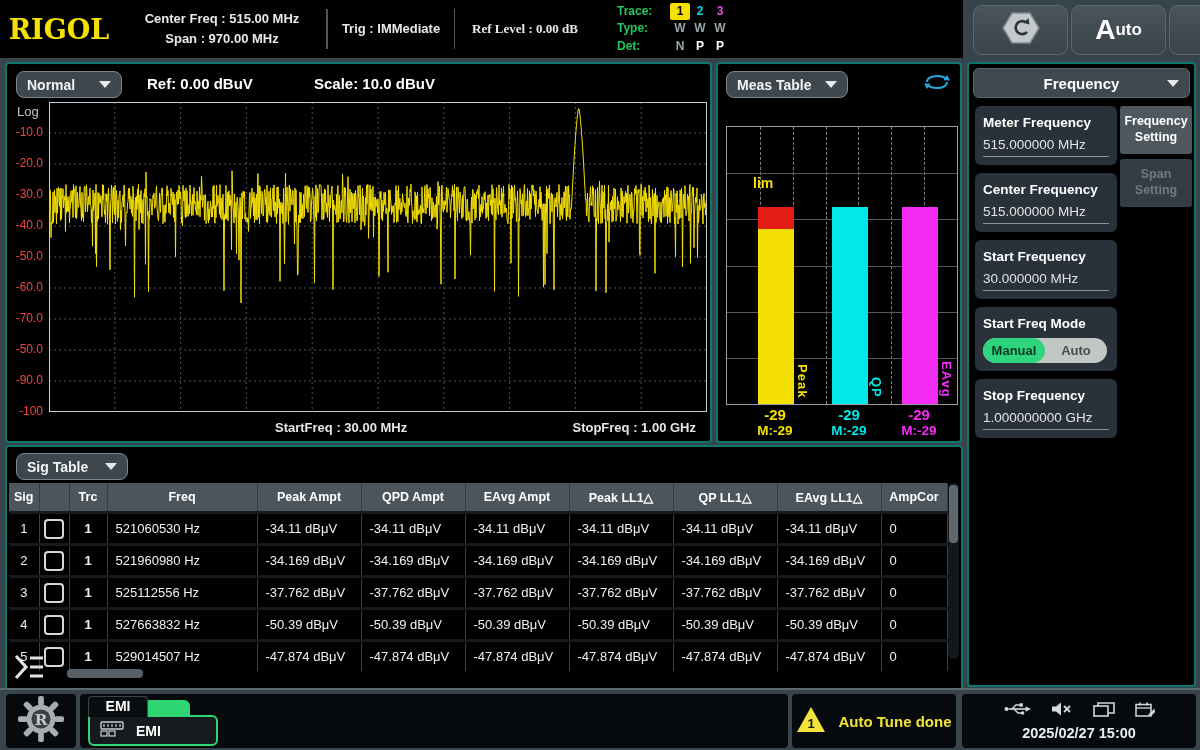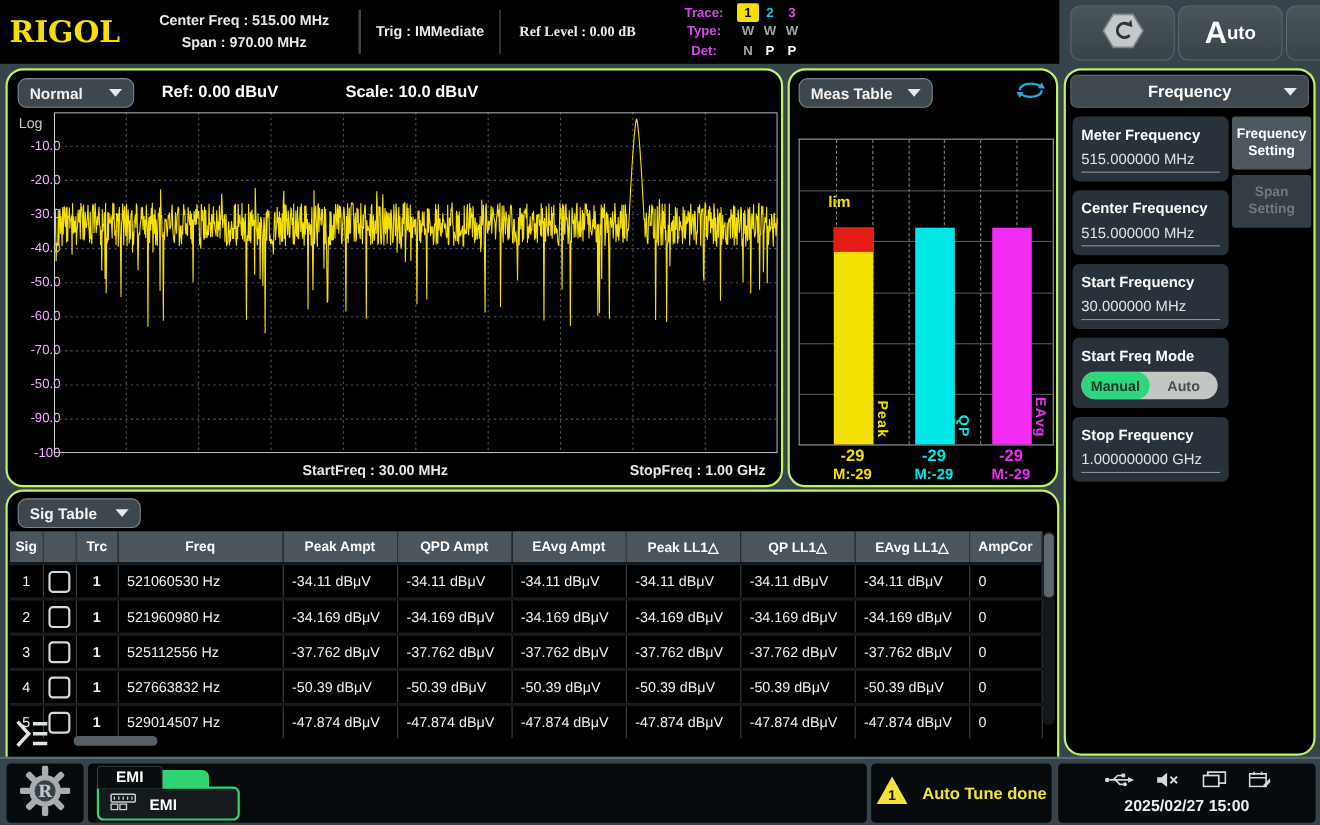--- a/index.html
+++ b/index.html
@@ -7,38 +7,38 @@
   
   .top-header{position:absolute;left:0;top:0;width:963px;height:58px;background:#000;
     display:flex;align-items:center;color:#e8e8e8;}
   .logo{width:118px;text-align:center;color:#f5e003;font-family:"DejaVu Serif",serif;
     font-weight:bold;font-size:27px;letter-spacing:0px;}
   .hsec{text-align:center;font-size:13px;font-weight:bold;line-height:1.55;color:#e9e9e9;}
   .hsec.s1{width:208px;} .hsec.s2{width:152px;line-height:1.35;} .hsec.s3{width:126px;} .hsec.s4{width:140px;font-family:Liberation Serif, serif;}
   .hdiv{width:1px;height:40px;background:#4c565c;}
   .tracegrid{width:170px;font-size:12px;font-weight:bold;line-height:1.45;}
   .trow{display:flex;justify-content:flex-start;padding-left:22px;}
-  .tlab{color:#d946ef;width:46px;text-align:center;margin-right:7px;}
+  .tlab{color:#22c55e;width:46px;text-align:left;margin-right:7px;}
   .tv{width:20px;text-align:center;color:#9aa6ab;}
   .badge-1{background:#f5e003;color:#000;border-radius:2px;}
   .tv.cyan{color:#00d9d9;} .tv.mag{color:#e14fe1;} .tv.white{color:#fff;}
   
   .tbtn{position:absolute;top:5px;height:48px;background:linear-gradient(#49545b,#39434a);
     border:1px solid #5b676e;border-radius:9px;display:flex;align-items:center;justify-content:center;color:#fff;}
   .auto-a{font-size:28px;font-weight:bold;} .auto-rest{font-size:17px;font-weight:bold;}
   
-  .panel{position:absolute;background:#000;border:2px solid #bef264;border-radius:16px;box-sizing:border-box;overflow:hidden;}
+  .panel{position:absolute;background:#000;border:2px solid #0f766e;border-radius:4px;box-sizing:border-box;overflow:hidden;}
   .dd{position:absolute;background:#3d474d;border:1px solid #7b868c;border-radius:8px;height:27px;
     display:flex;align-items:center;justify-content:space-between;padding:0 10px;box-sizing:border-box;
     color:#f2f2f2;font-weight:bold;font-size:14px;}
   .tri{width:0;height:0;border-left:6px solid transparent;border-right:6px solid transparent;border-top:7px solid #e8e8e8;}
   
   .ref-label,.scale-label{position:absolute;top:11px;color:#fff;font-weight:bold;font-size:15px;}
   .log-label{position:absolute;left:10px;top:40px;color:#c0c6c9;font-size:13px;}
-  .ytick{position:absolute;left:0;width:36px;text-align:right;color:#f0abfc;font-size:12px;margin-left:12px;}
+  .ytick{position:absolute;left:0;width:36px;text-align:right;color:#ef4444;font-size:12px;}
   .freq-label{position:absolute;top:356px;color:#e6e6e6;font-weight:bold;font-size:13px;}
   
   .meas-chart{position:absolute;left:8px;top:62px;width:230px;height:277px;border:1px solid #9aa0a3;box-sizing:content-box;}
   .mgv{position:absolute;top:0;bottom:0;width:0;border-left:1px dashed #7c8286;}
   .mgh{position:absolute;left:0;right:0;height:0;border-top:1px solid #54595c;}
   .mbar,.mbar-lim{position:absolute;width:36px;}
   .mbar-name{position:absolute;bottom:6px;writing-mode:vertical-rl;font-weight:bold;font-size:13px;letter-spacing:1px;}
   .lim-label{position:absolute;left:26px;top:48px;color:#f5e003;font-weight:bold;font-size:14px;}
   .mval{position:absolute;top:342px;width:80px;text-align:center;font-weight:bold;}
   .mval .v1{font-size:15px;} .mval .v2{font-size:13.5px;}

